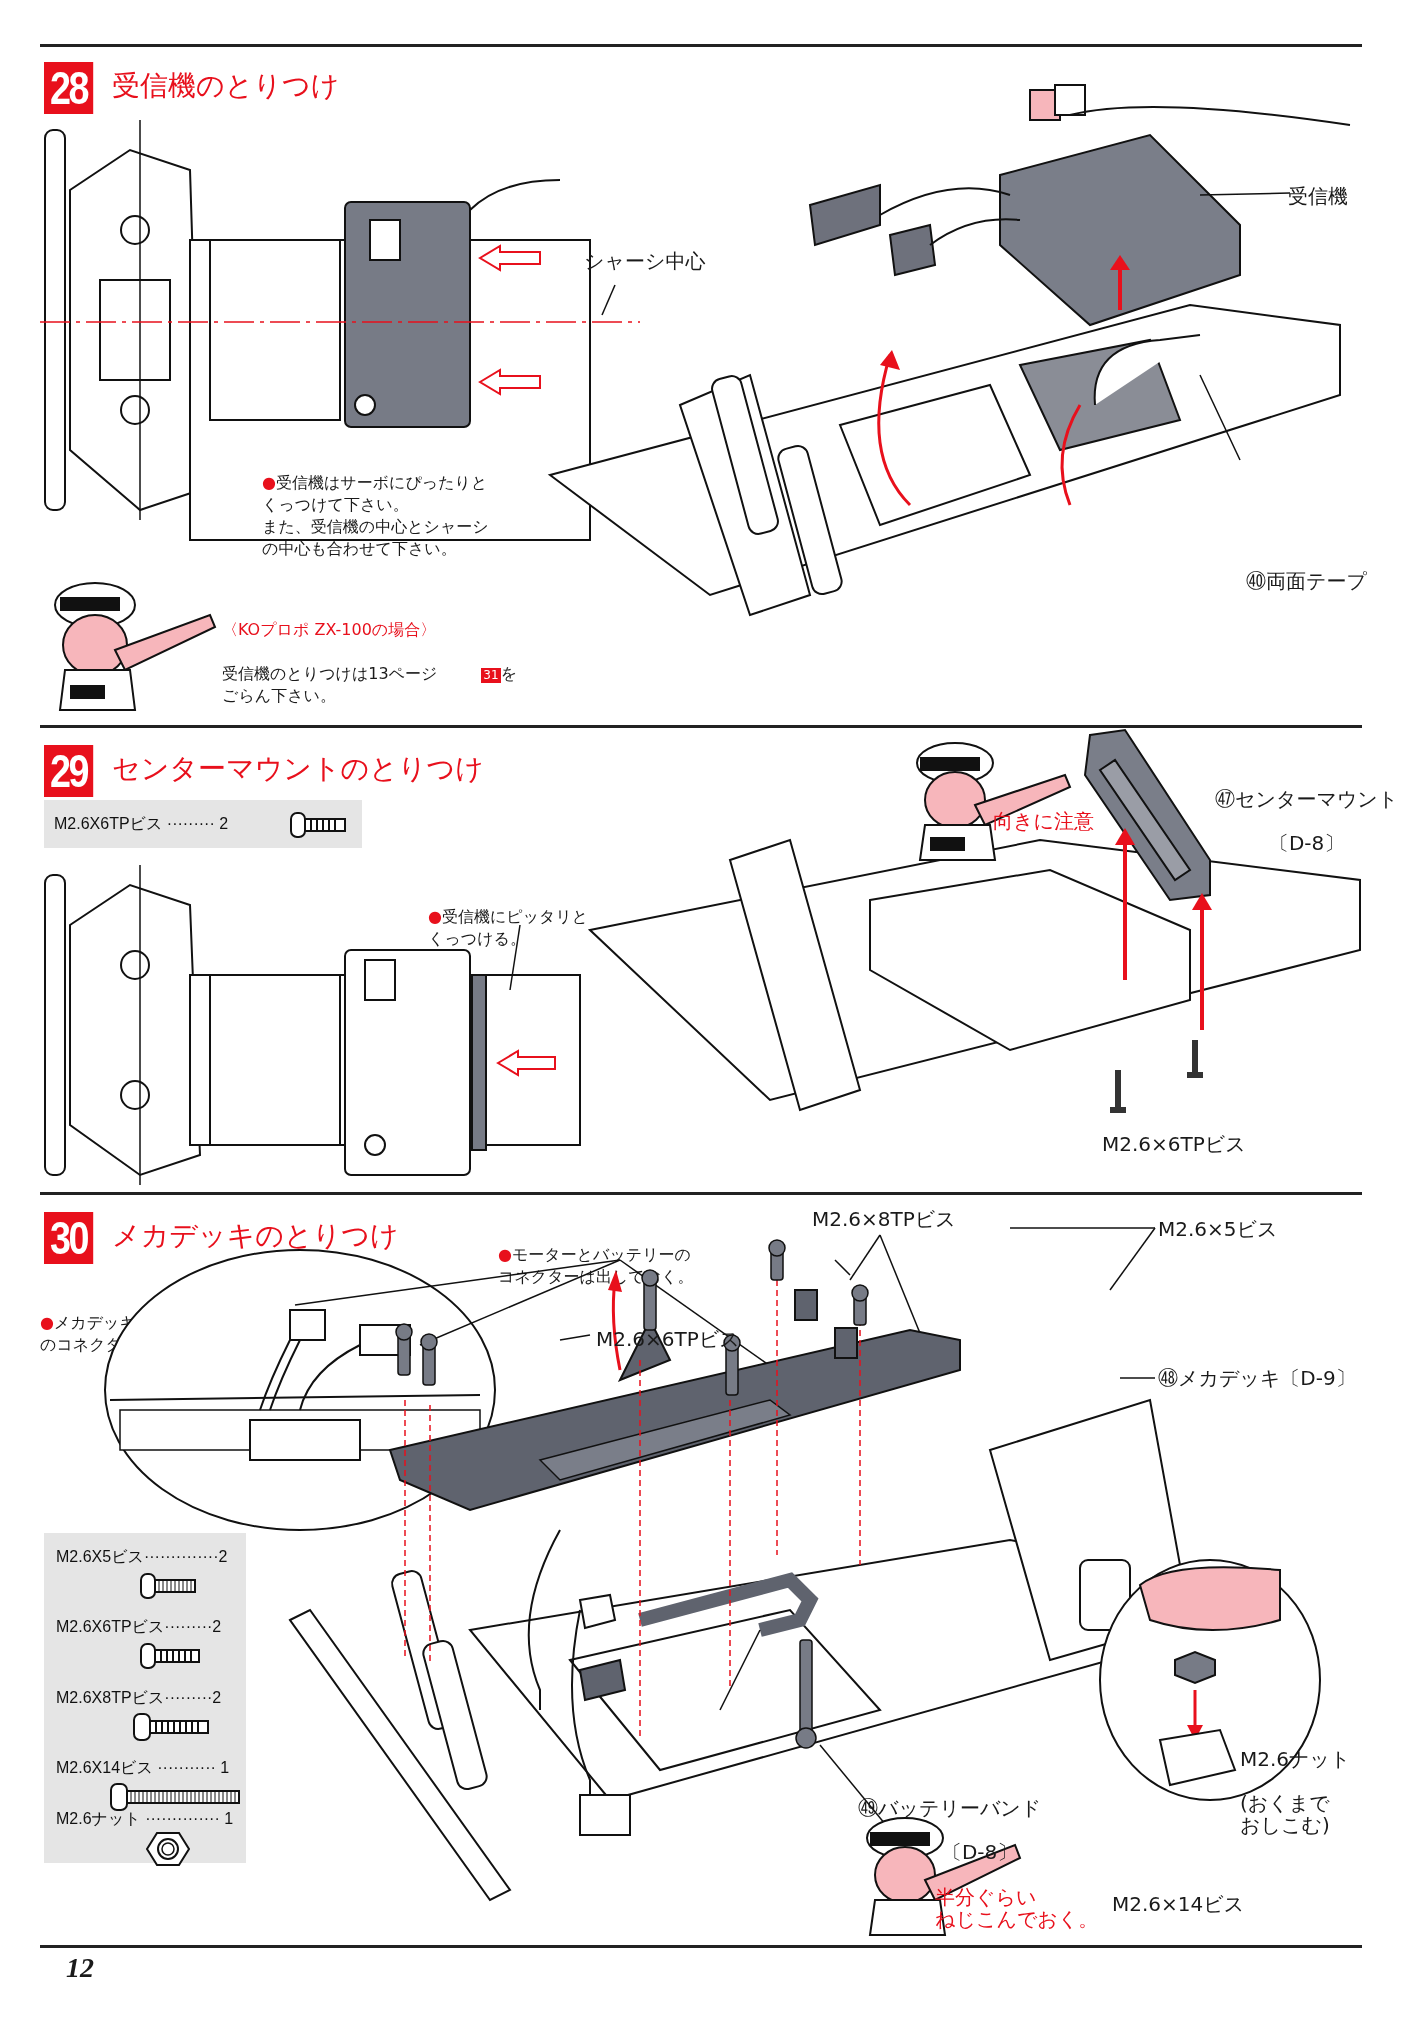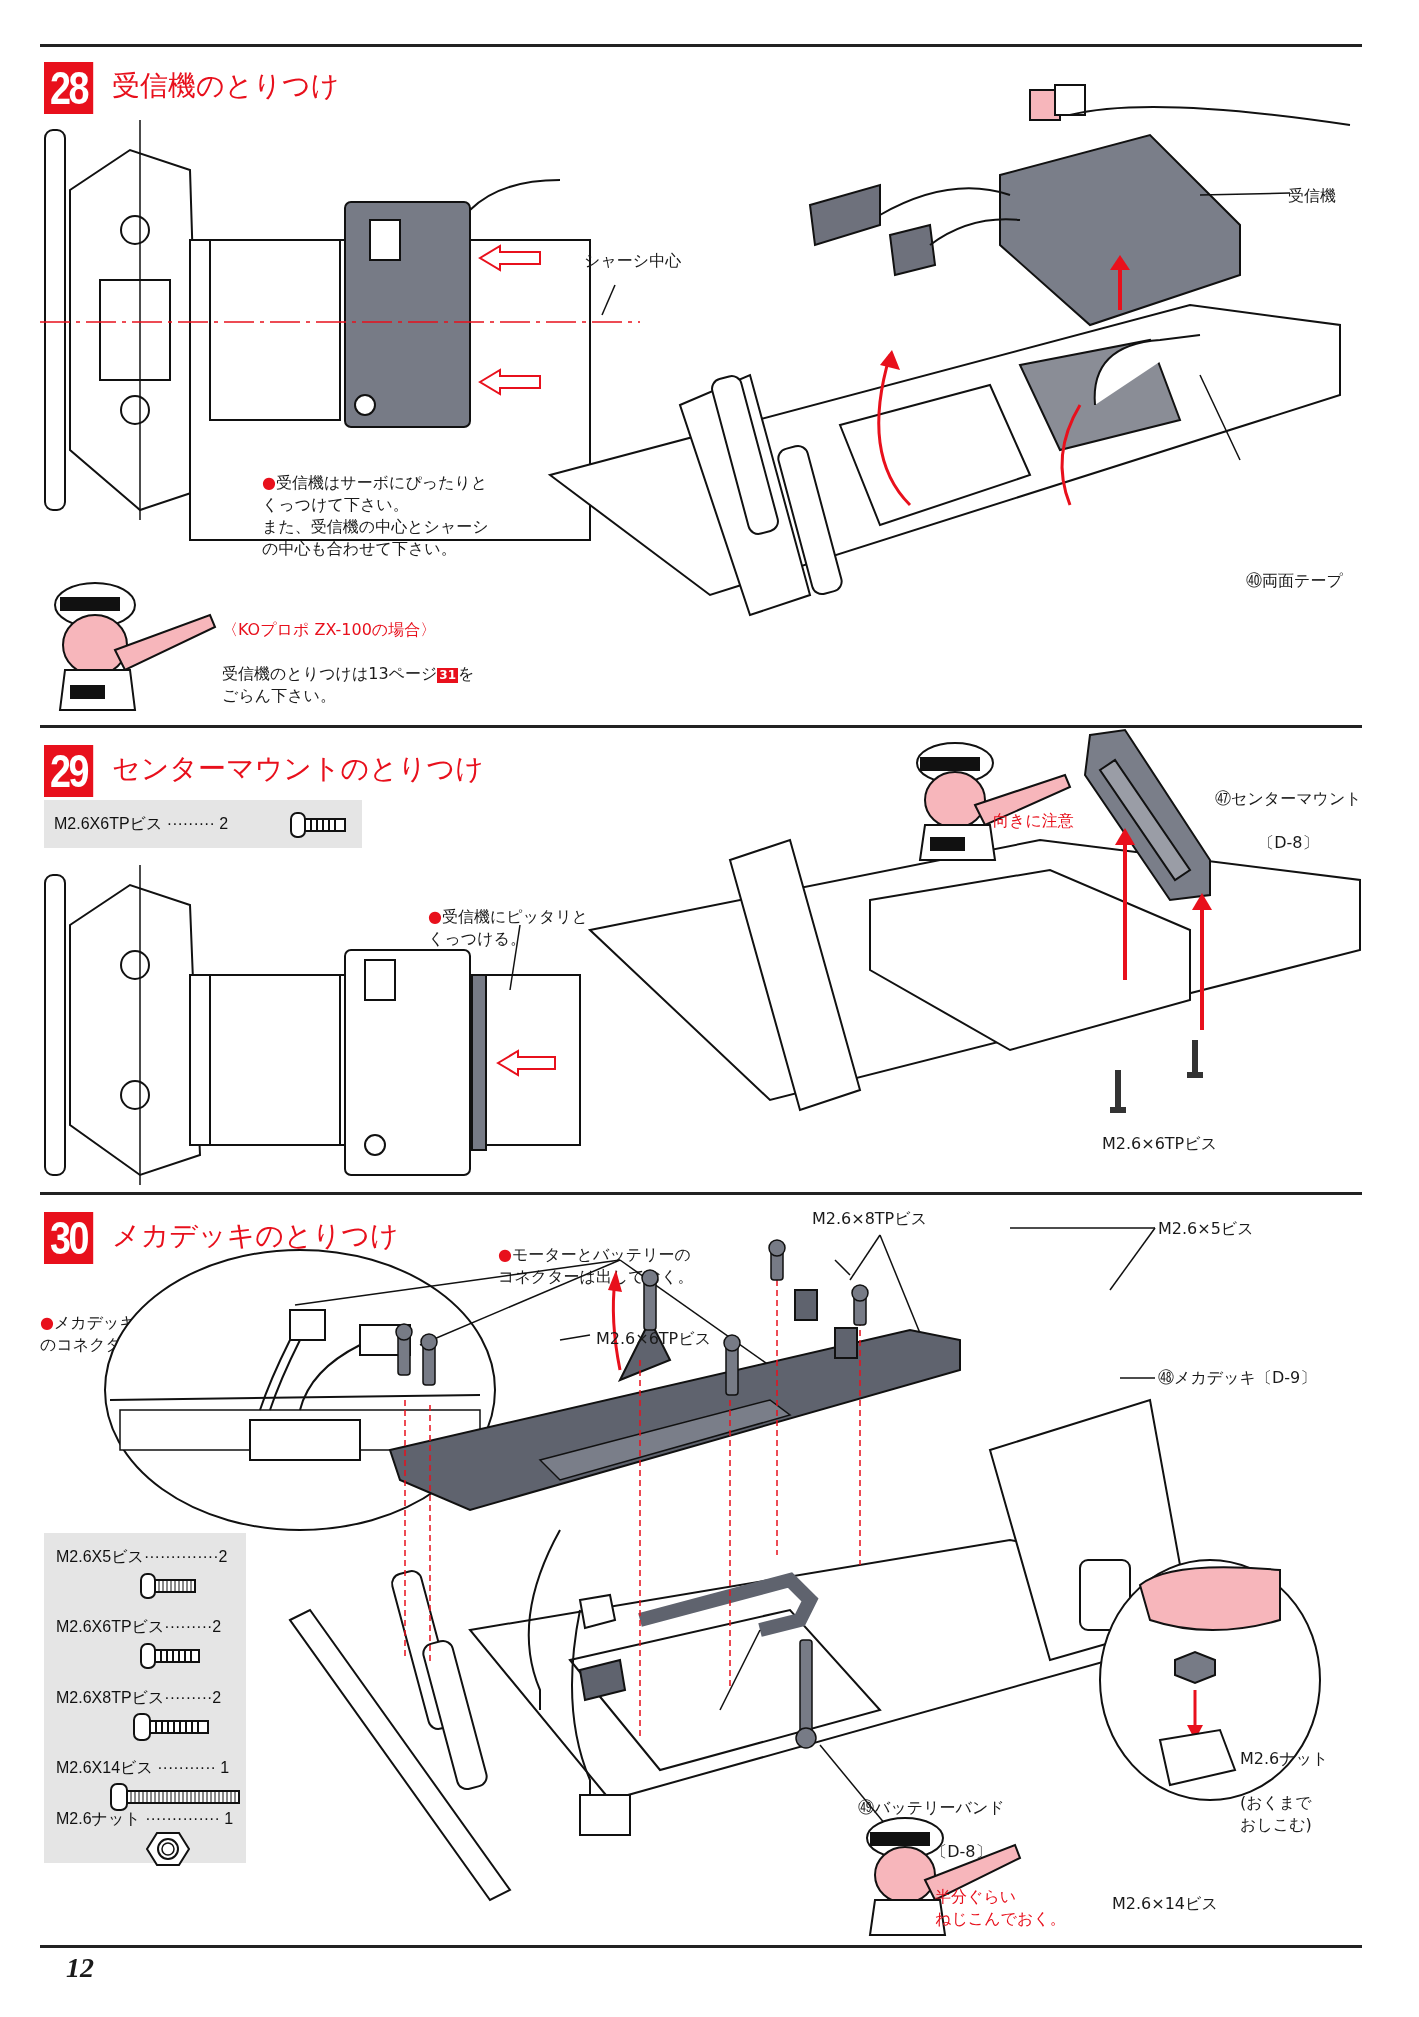--- a/index.html
+++ b/index.html
@@ -3,27 +3,27 @@
 <meta charset="utf-8">
 <style>
   * { box-sizing: border-box; margin: 0; padding: 0; }
   html, body { width: 1419px; height: 2017px; background: #ffffff; overflow: hidden; }
   body { position: relative; font-family: "DejaVu Sans", sans-serif; color: #1a1a1a; }
   .rule { position: absolute; height: 3px; background: #222; }
   .step-num { position: absolute; background: #e8101c; color: #fff; font-family: "Liberation Sans", sans-serif; font-weight: bold; font-size: 46px; line-height: 52px; text-align: center; letter-spacing: -3px; transform: scaleX(0.82); transform-origin: left top; }
   .step-title { position: absolute; color: #e8101c; font-size: 28px; line-height: 44px; white-space: nowrap; }
   .note { position: absolute; font-size: 16px; line-height: 22px; white-space: pre-line; color: #1a1a1a; }
   .bullet { color: #e8101c; }
-  .label { position: absolute; font-size: 16px; line-height: 22px; white-space: pre-line; color: #1a1a1a; }
+  .label { position: absolute; font-size: 20px; line-height: 22px; white-space: pre-line; color: #1a1a1a; }
   .label.red { color: #e8101c; }
   .partsbox { position: absolute; background: #e5e5e5; }
   .part-row { position: absolute; font-family: "Liberation Sans", sans-serif; font-size: 16px; white-space: nowrap; color: #111; }
   .page-num { position: absolute; font-family: "Liberation Serif", serif; font-weight: bold; font-style: italic; font-size: 28px; }
   svg { position: absolute; overflow: visible; }
-  .inline-num { display:inline-block; background:#e8101c; color:#fff; font-size:12px; line-height:15px; padding:0 2px; font-weight:bold; }
+  .inline-num { display:inline-block; background:#e8101c; color:#fff; font-size:12px; line-height:15px; padding:0 2px; font-weight:normal;margin-left:44px; }
 </style>
 </head>
 <body>
 
 <div class="rule" style="left:40px; top:44px; width:1322px;"></div>
 <div class="rule" style="left:40px; top:725px; width:1322px;"></div>
 <div class="rule" style="left:40px; top:1192px; width:1322px;"></div>
 <div class="rule" style="left:40px; top:1945px; width:1322px;"></div>
 
 <section>

